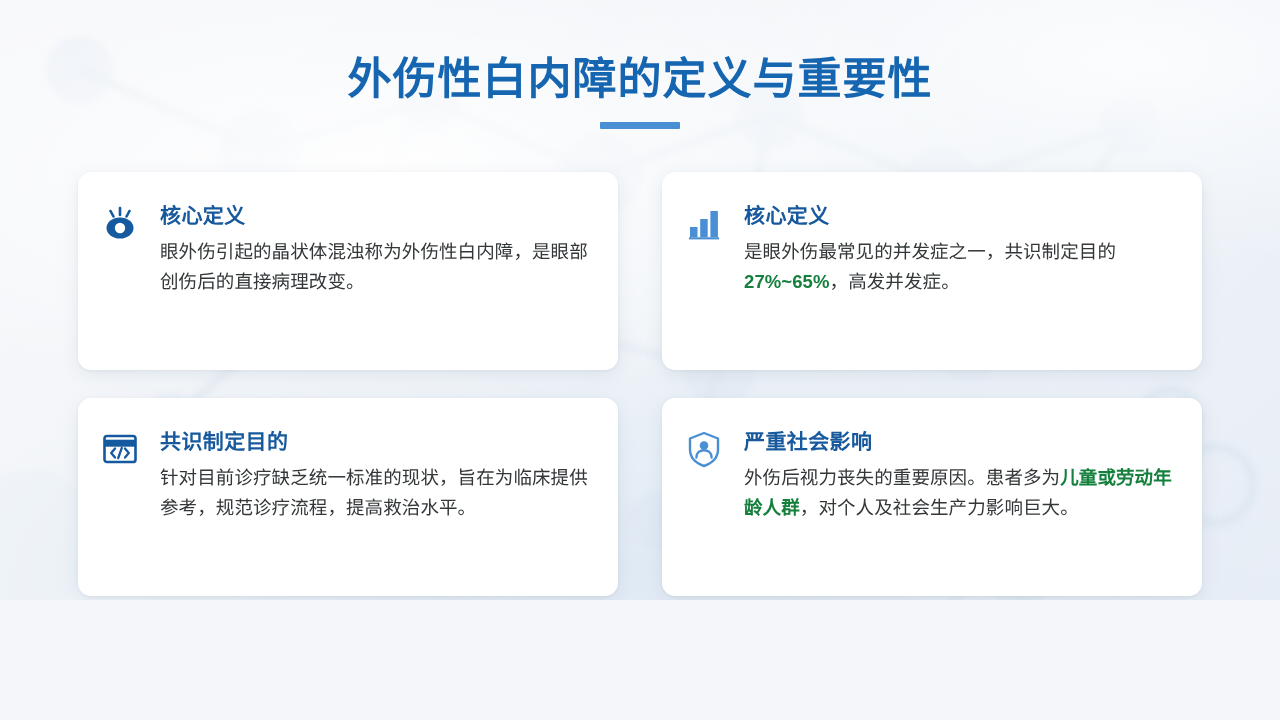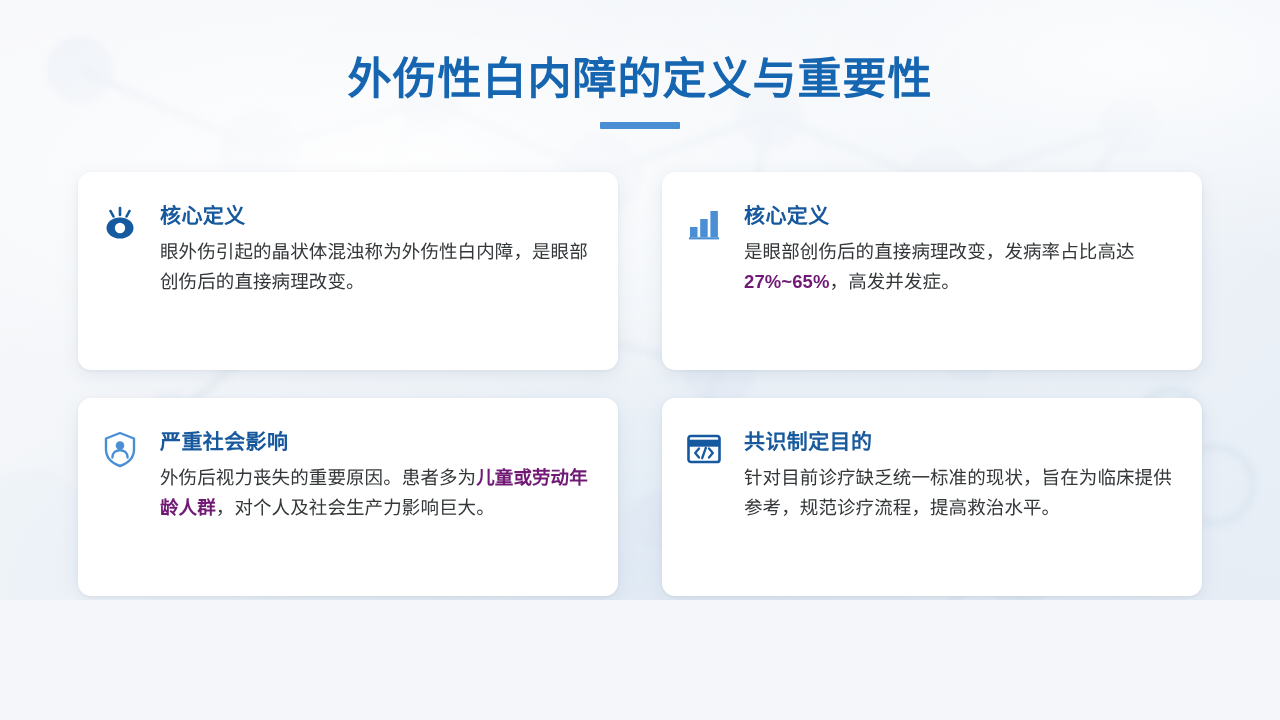--- a/index.html
+++ b/index.html
@@ -117,21 +117,21 @@
     letter-spacing: .4px;
   }
 
   .card-text {
     font-size: 18.5px;
     line-height: 1.62;
     color: #333739;
     letter-spacing: .1px;
   }
   .card-text b {
-    color: #701a75;
+    color: #15803d;
     font-weight: bold;
   }
 </style>
 </head>
 <body>
 
 <div class="slide">
 
   <div class="bg-texture">
     <svg viewBox="0 0 1360 800" preserveAspectRatio="xMidYMid slice" aria-hidden="true">
@@ -206,35 +206,21 @@
       <div class="card-icon">
         <svg width="40" height="40" viewBox="0 0 40 40" aria-hidden="true">
           <rect x="6" y="24" width="7.5" height="10" fill="#4a8fd4"></rect>
           <rect x="16.2" y="16" width="7.5" height="18" fill="#4a8fd4"></rect>
           <rect x="26.4" y="8" width="7.5" height="26" fill="#4a8fd4"></rect>
           <rect x="5" y="34.2" width="30" height="2.2" fill="#4a8fd4"></rect>
         </svg>
       </div>
       <div class="card-body">
         <div class="card-title">核心定义</div>
-        <div class="card-text"><span>是眼部创伤后的直接病理改变，发病率占比高达</span><b>27%~65%</b><span>，高发并发症。</span></div>
-      </div>
-    </div>
-
-    <div class="card">
-      <div class="card-icon">
-        <svg width="40" height="40" viewBox="0 0 40 40" aria-hidden="true">
-          <path d="M20 4 L34 9.5 V20.5 C34 28.5 27.8 34.2 20 37 C12.2 34.2 6 28.5 6 20.5 V9.5 Z" fill="none" stroke="#4a8fd4" stroke-width="2.4" stroke-linejoin="round"></path>
-          <circle cx="20" cy="16.5" r="4.3" fill="#4a8fd4"></circle>
-          <path d="M12.4 28.6 C12.4 23.6 16 21.2 20 21.2 C24 21.2 27.6 23.6 27.6 28.6" fill="none" stroke="#4a8fd4" stroke-width="2.4" stroke-linecap="round"></path>
-        </svg>
-      </div>
-      <div class="card-body">
-        <div class="card-title">严重社会影响</div>
-        <div class="card-text"><span>外伤后视力丧失的重要原因。患者多为</span><b>儿童或劳动年龄人群</b><span>，对个人及社会生产力影响巨大。</span></div>
+        <div class="card-text"><span>是眼外伤最常见的并发症之一，共识制定目的</span><b>27%~65%</b><span>，高发并发症。</span></div>
       </div>
     </div>
 
     <div class="card">
       <div class="card-icon">
         <svg width="40" height="40" viewBox="0 0 40 40" aria-hidden="true">
           <rect x="4.5" y="7" width="31" height="26" rx="2.6" fill="none" stroke="#15599e" stroke-width="2.6"></rect>
           <path d="M4.5 14.2 H35.5" stroke="#15599e" stroke-width="7"></path>
           <g fill="none" stroke="#15599e" stroke-width="2.3" stroke-linecap="round" stroke-linejoin="round">
             <polyline points="15,19.5 11.2,24 15,28.5"></polyline>
@@ -242,14 +228,28 @@
             <line x1="21.8" y1="18.8" x2="18.2" y2="29.2"></line>
           </g>
         </svg>
       </div>
       <div class="card-body">
         <div class="card-title">共识制定目的</div>
         <div class="card-text"><span>针对目前诊疗缺乏统一标准的现状，旨在为临床提供参考，规范诊疗流程，提高救治水平。</span></div>
       </div>
     </div>
 
+    <div class="card">
+      <div class="card-icon">
+        <svg width="40" height="40" viewBox="0 0 40 40" aria-hidden="true">
+          <path d="M20 4 L34 9.5 V20.5 C34 28.5 27.8 34.2 20 37 C12.2 34.2 6 28.5 6 20.5 V9.5 Z" fill="none" stroke="#4a8fd4" stroke-width="2.4" stroke-linejoin="round"></path>
+          <circle cx="20" cy="16.5" r="4.3" fill="#4a8fd4"></circle>
+          <path d="M12.4 28.6 C12.4 23.6 16 21.2 20 21.2 C24 21.2 27.6 23.6 27.6 28.6" fill="none" stroke="#4a8fd4" stroke-width="2.4" stroke-linecap="round"></path>
+        </svg>
+      </div>
+      <div class="card-body">
+        <div class="card-title">严重社会影响</div>
+        <div class="card-text"><span>外伤后视力丧失的重要原因。患者多为</span><b>儿童或劳动年龄人群</b><span>，对个人及社会生产力影响巨大。</span></div>
+      </div>
+    </div>
+
   </div>
 </div>
 
 </body></html>

